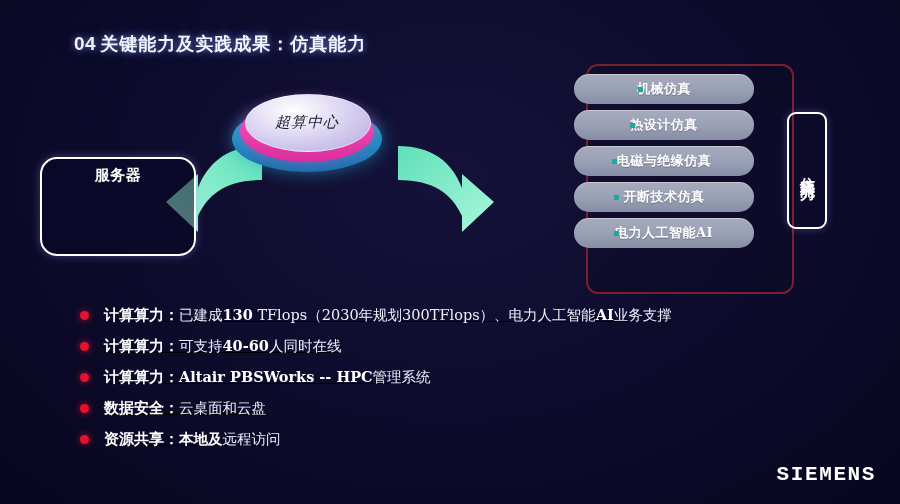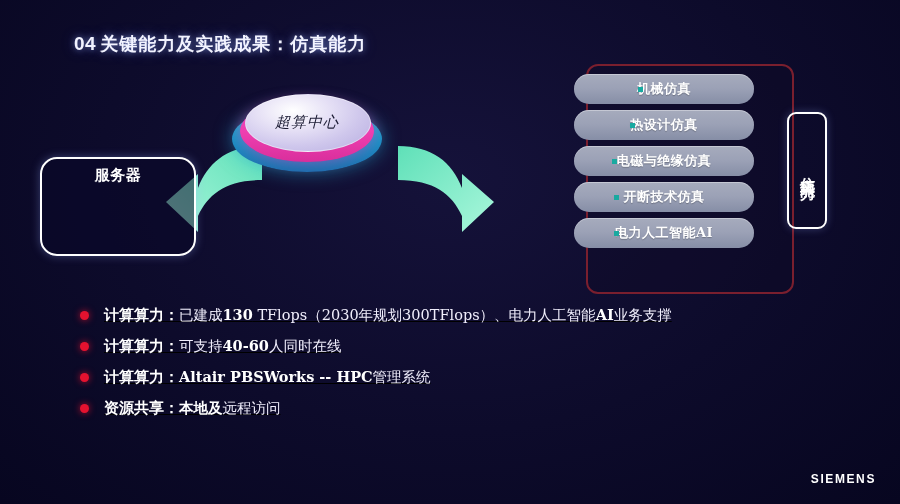--- a/index.html
+++ b/index.html
@@ -72,21 +72,21 @@
   .blist{position:absolute;left:80px;top:300px;width:760px;}
   .brow{position:relative;height:31px;display:flex;align-items:center;text-decoration:underline;}
   .bdot{width:9px;height:9px;border-radius:50%;background:#e4122f;flex:0 0 auto;
     box-shadow:0 0 7px rgba(228,18,47,.8);}
   .btext{margin-left:15px;font-family:"DejaVu Serif", serif;font-size:14.5px;color:#f0eefc;white-space:nowrap;}
   .btext b{font-weight:bold;color:#ffffff;}
   .btext .lead{font-weight:bold;font-size:15px;color:#ffffff;}
 
   
   .siemens{position:absolute;right:24px;bottom:18px;
-    font-family:Liberation Sans, sans-serif;font-weight:bold;font-size:12px;
+    font-family:Liberation Mono, monospace;font-weight:bold;font-size:21px;
     color:#ffffff;letter-spacing:1.6px;}
 </style>
 </head>
 <body>
 
 <div class="stage">
 
   <div class="title">
     <span class="num">04</span><span class="zh">关键能力及实践成果：仿真能力</span>
   </div>
@@ -154,19 +154,23 @@
       <div class="brow">
         <span class="bdot"></span>
         <span class="btext"><span class="lead">计算算力：</span><span>可支持</span><b>40-60</b><span>人同时在线</span></span>
       </div>
       <div class="brow">
         <span class="bdot"></span>
         <span class="btext"><span class="lead">计算算力：</span><b>Altair PBSWorks -- HPC</b><span>管理系统</span></span>
       </div>
       <div class="brow">
         <span class="bdot"></span>
+        <span class="btext"><span class="lead">数据安全：</span><span>云桌面和云盘</span></span>
+      </div>
+      <div class="brow">
+        <span class="bdot"></span>
         <span class="btext"><span class="lead">资源共享：</span><b>本地及</b><span>远程访问</span></span>
       </div>
     </div>
 
   <div class="siemens">SIEMENS</div>
 
 </div>
 
 </body></html>

